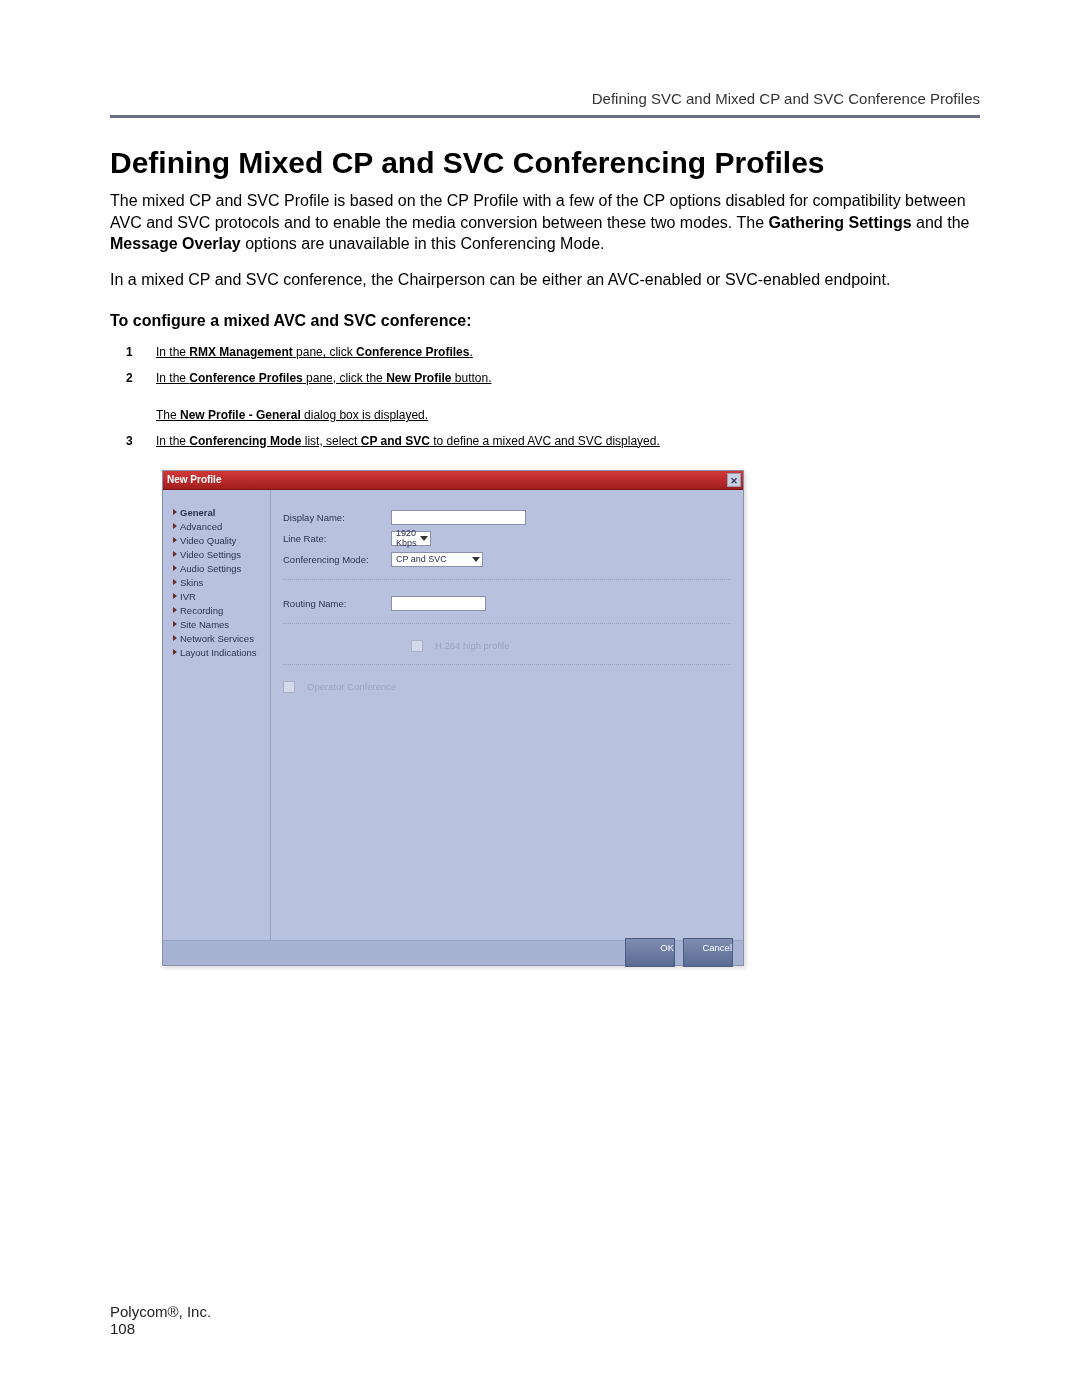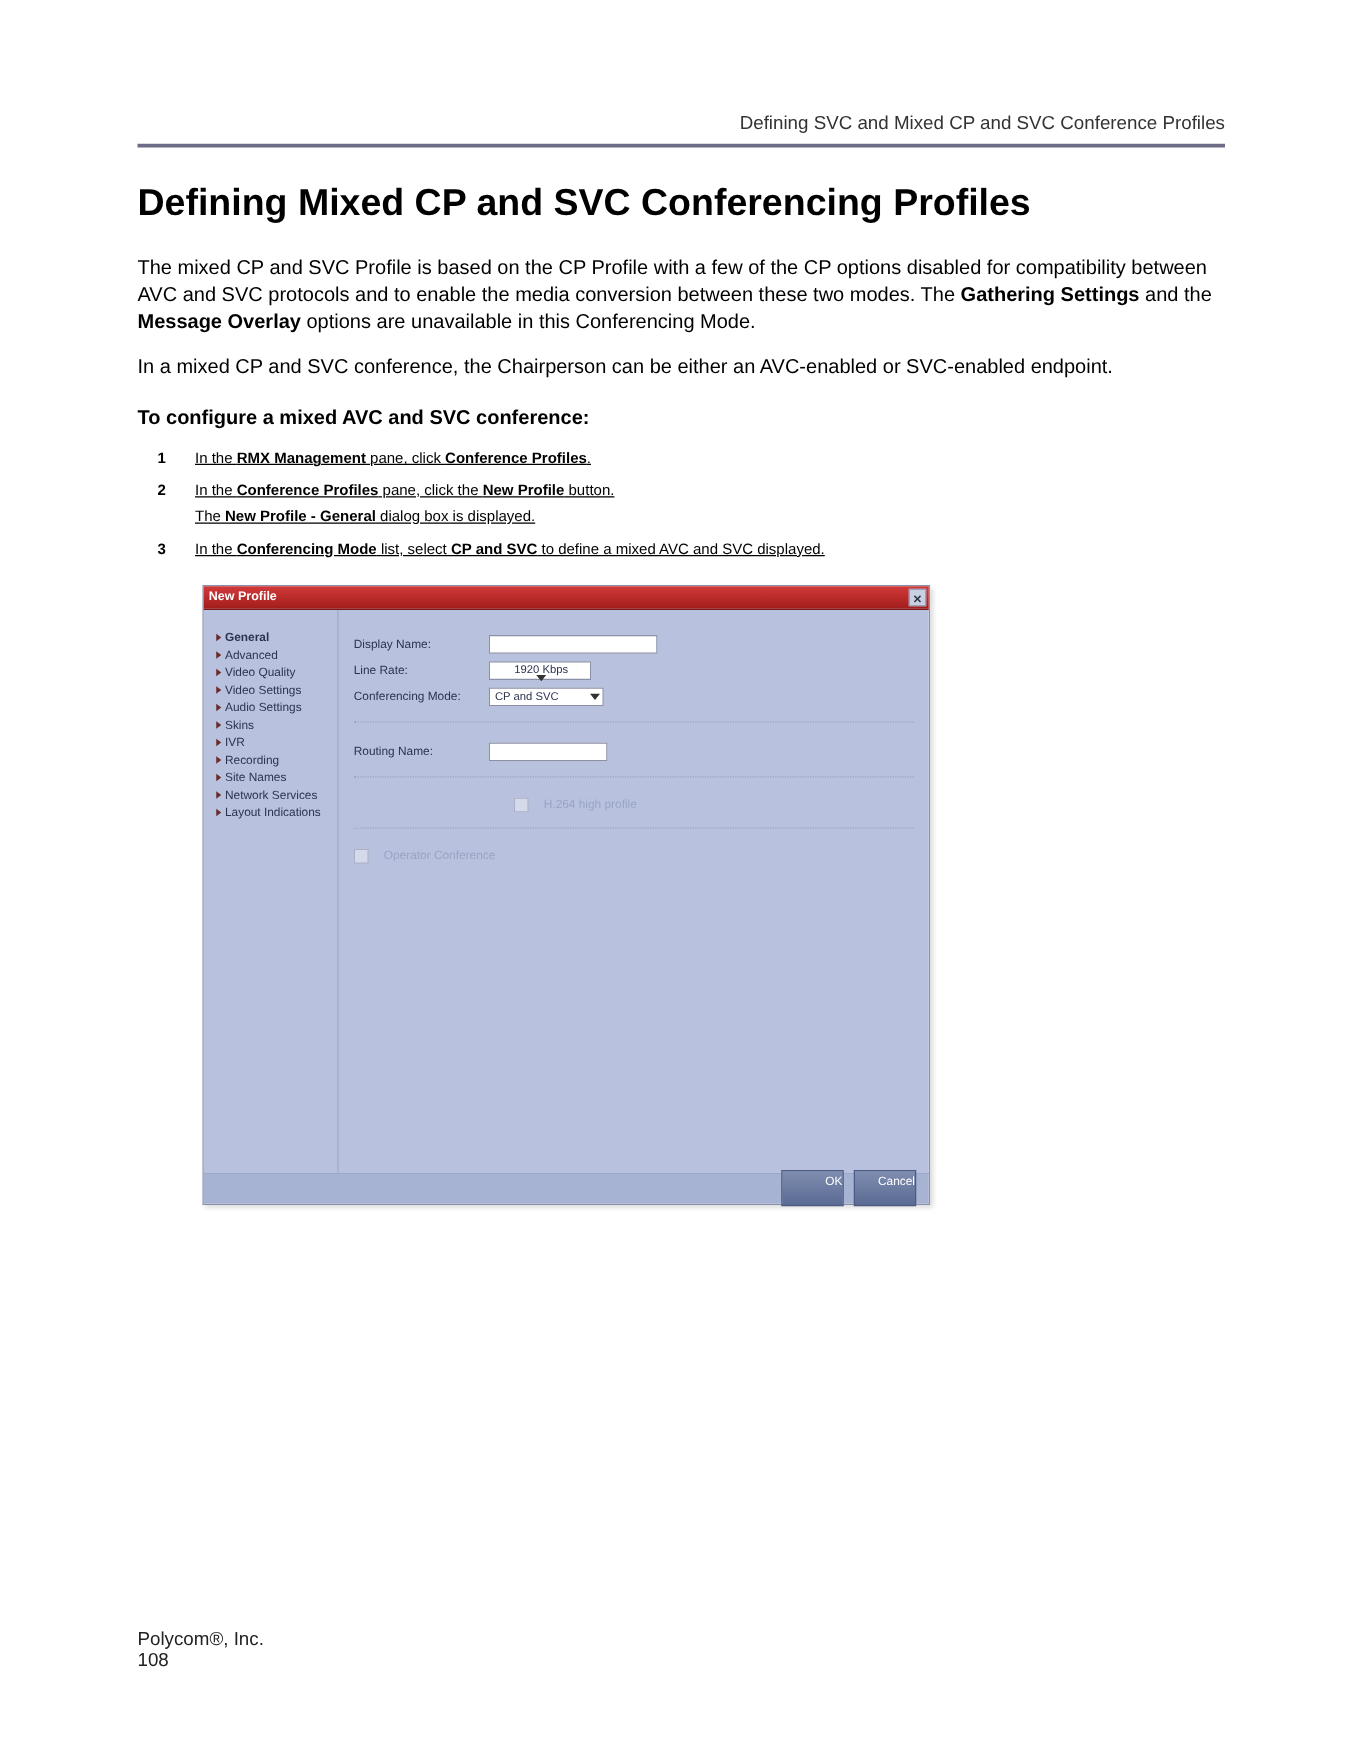--- a/index.html
+++ b/index.html
@@ -23,21 +23,21 @@
     margin-bottom: 8px;
   }
   .rule {
     height: 3px;
     background: #6d6d86;
     margin-bottom: 28px;
   }
   h1.section-title {
     font-size: 30px;
     font-weight: bold;
-    margin: 0 0 24px 0;
+    margin: 0 0 10px 0;
   }
   p.body {
     font-size: 16px;
     line-height: 1.35;
     margin: 0 0 14px 0;
   }
   p.body b { font-weight: bold; }
   .subhead {
     font-size: 16px;
     font-weight: bold;
@@ -60,21 +60,21 @@
   ol.steps > li::before {
     counter-increment: step;
     content: counter(step);
     position: absolute;
     left: 16px;
     top: 0;
     font-weight: bold;
   }
   ol.steps > li .sub {
     display: block;
-    margin-top: 4px;
+    margin-top: 20px;
   }
 
   
   .dialog-wrap {
     margin: 10px 0 0 52px;
     width: 580px;
     border: 1px solid #8a90a8;
     font-family: Tahoma, Arial, sans-serif;
     font-size: 10px;
     color: #2b3350;
@@ -176,21 +176,21 @@
     font-size: 9px;
   }
   .fselect.disabled { background: #d4daea; color:#9aa4c4; border-color:#aab0c8;}
   .fselect .dd {
     width: 0; height: 0;
     border-left: 4px solid transparent;
     border-right: 4px solid transparent;
     border-top: 5px solid #333;
   }
   .fselect.disabled .dd { border-top-color:#9aa4c4; }
-  .fselect-w60 { width: 82px; flex-direction: column; }
+  .fselect-w60 { width: 40px; }
   .fselect-w92 { width: 92px; }
   .fselect-w55 { width: 55px; }
   .fcheck {
     display: inline-block;
     width: 10px; height: 10px;
     border: 1px solid #8a90a8;
     background: #fff;
     margin-right: 4px;
     vertical-align: middle;
   }

